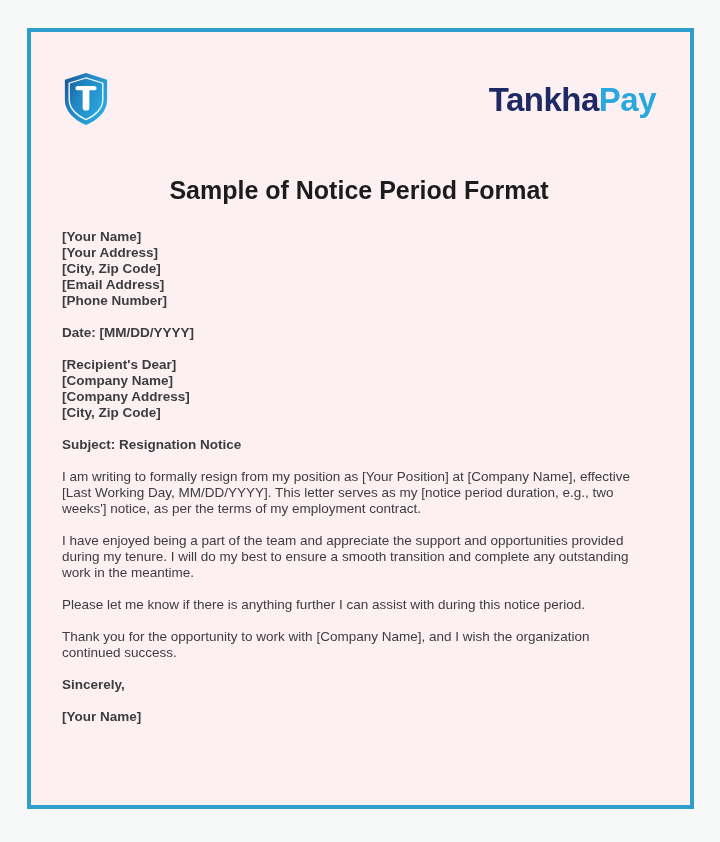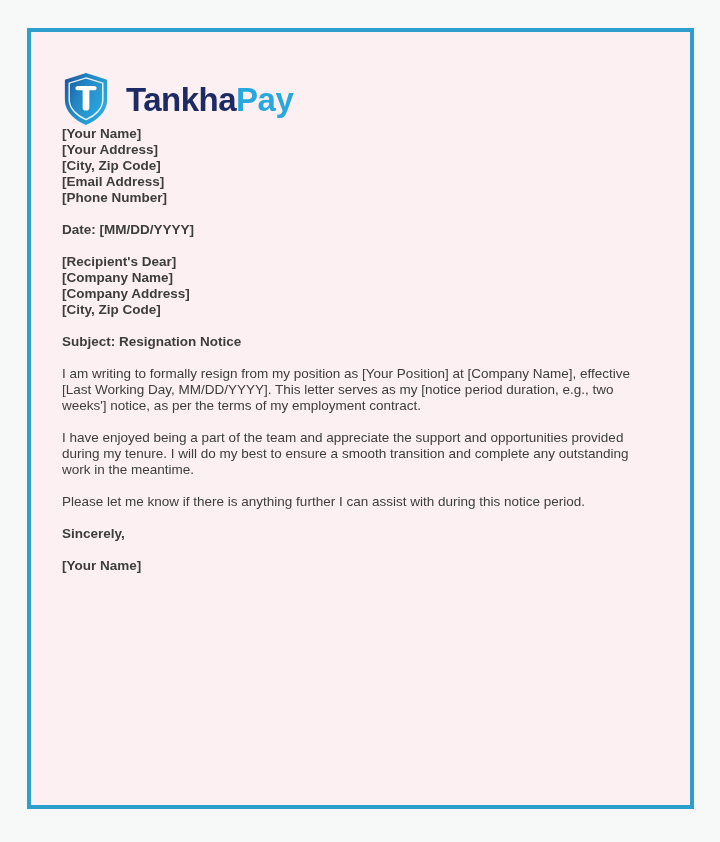--- a/index.html
+++ b/index.html
@@ -26,21 +26,21 @@
     width: 667px;
     height: 781px;
     background: #fcf0f3;
     border: 4px solid #2e9ecd;
     padding: 0 34px 0 31px;
   }
 
   .logo-row {
     display: flex;
     align-items: center;
-    justify-content: flex-start;
+    justify-content: space-between;
     gap: 16px;
     margin-top: 40px;
     height: 54px;
   }
 
   .logo-icon { width: 48px; height: 54px; display: block; }
 
   .brand-text {
     font-size: 33px;
     font-weight: bold;
@@ -88,20 +88,21 @@
         </defs>
         <path d="M50 2 L94 16 L94 58 C94 82 74 100 50 110 C26 100 6 82 6 58 L6 16 Z" fill="url(#shieldGrad)"></path>
         <path d="M50 12 L85 23 L85 57 C85 76 69 91 50 99 C31 91 15 76 15 57 L15 23 Z" fill="none" stroke="#ffffff" stroke-width="3" opacity="0.9"></path>
         <path d="M28 32 Q30 28 34 29 L66 29 Q70 28 72 32 Q73 36 69 38 L57 38 L57 74 Q57 80 50 80 Q43 80 43 74 L43 38 L31 38 Q27 36 28 32 Z" fill="#ffffff"></path>
       </svg>
       <div class="brand-text">
         <span class="brand-primary">Tankha</span><span class="brand-secondary">Pay</span>
       </div>
     </div>
 
+    <h1 class="letter-title">Sample of Notice Period Format</h1>
 
     <div class="body-text">
 
       <div class="block">
         <span class="line">[Your Name]</span>
         <span class="line">[Your Address]</span>
         <span class="line">[City, Zip Code]</span>
         <span class="line">[Email Address]</span>
         <span class="line">[Phone Number]</span>
       </div>
@@ -114,20 +115,21 @@
         <span class="line">[Company Address]</span>
         <span class="line">[City, Zip Code]</span>
       </div>
 
       <div class="block">Subject: Resignation Notice</div>
 
 
       <p class="para">I am writing to formally resign from my position as [Your Position] at [Company Name], effective [Last Working Day, MM/DD/YYYY]. This letter serves as my [notice period duration, e.g., two weeks'] notice, as per the terms of my employment contract.</p>
       <p class="para">I have enjoyed being a part of the team and appreciate the support and opportunities provided during my tenure. I will do my best to ensure a smooth transition and complete any outstanding work in the meantime.</p>
       <p class="para">Please let me know if there is anything further I can assist with during this notice period.</p>
+      <p class="para">Thank you for the opportunity to work with [Company Name], and I wish the organization continued success.</p>
 
       <div class="block">Sincerely,</div>
 
       <div class="block">[Your Name]</div>
 
     </div>
   </div>
 </div>
 
 </body></html>

